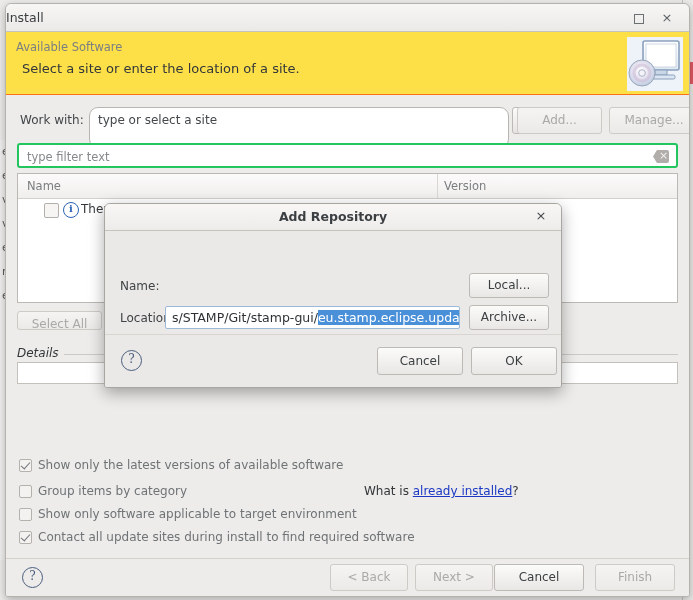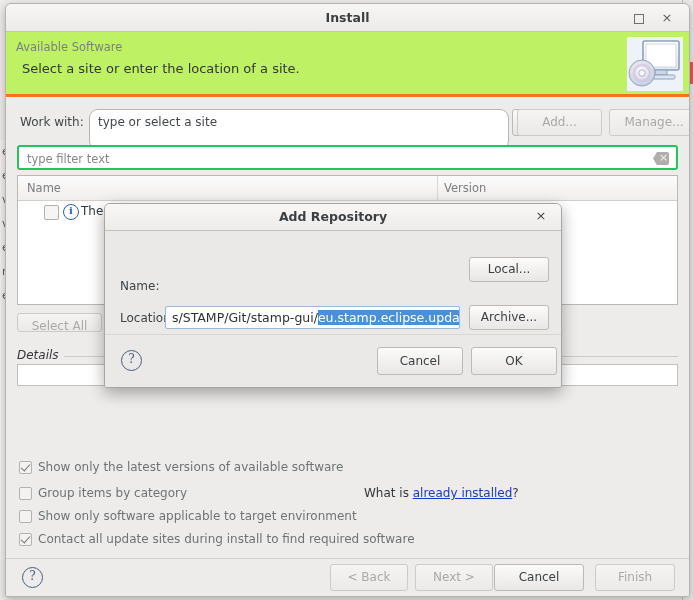--- a/index.html
+++ b/index.html
@@ -70,44 +70,44 @@
     height: 27px;
     background: linear-gradient(to bottom, #f7f6f5 0%, #eceae8 100%);
     border-bottom: 1px solid #c7c3bf;
     border-radius: 5px 5px 0 0;
     position: relative;
   }
   .titlebar-title {
     position: absolute;
     left: 0; right: 0; top: 0;
     line-height: 27px;
-    text-align: center;
+    text-align: left;
     font-size: 12.5px;
-    font-weight: bold;
+    font-weight: normal;
     color: #3b3f42;
   }
   .title-btn {
     position: absolute;
     top: 6px;
     width: 16px; height: 16px;
     color: #5a5f63;
     text-align: center;
     line-height: 16px;
     font-size: 12px;
     cursor: default;
   }
   .title-btn.maximize { right: 42px; }
   .title-btn.close { right: 14px; font-size: 13px; }
   .sq { display:inline-block; width:8px; height:8px; border:1px solid #6b7073; vertical-align:middle; }
 
   
   .header-band {
     height: 62px;
-    background: #bef264;
-    border-bottom: 3px solid #f97316;
+    background: #fde047;
+    border-bottom: 1px solid #f97316;
     position: relative;
   }
   .header-sub {
     position: absolute;
     left: 10px; top: 8px;
     font-size: 11.5px;
     color: #7b7f82;
   }
   .header-main {
     position: absolute;
@@ -343,21 +343,21 @@
     position:absolute; left:60px; width:295px; height:23px;
     background:#ffffff; border:1px solid #bbb7b3; border-radius:2px;
     box-sizing:border-box; font-size:12.5px; color:#2e3236;
     line-height:21px; padding-left:6px; white-space:nowrap; overflow:hidden;
   }
   .txt-name { top:43px; }
   .txt-location { top:75px; border:1px solid #9cb9d8; }
   .sel-hl { background:#4a90d9; color:#ffffff; }
 
   .dbtn { position:absolute; left:364px; width:80px; height:25px; line-height:23px; }
-  .dbtn-local { top:26px; }
+  .dbtn-local { top:42px; }
   .dbtn-archive { top:74px; }
 
   .dlg-footer {
     position:absolute; left:0; right:0; bottom:0; height:52px;
     background:#ebe9e7; border-top:1px solid #d9d5d1;
   }
   .dlg-help {
     position:absolute; left:16px; top:15px;
     width:19px; height:19px; border-radius:50%;
     border:1.5px solid #4a5d7e; color:#4a5d7e;

